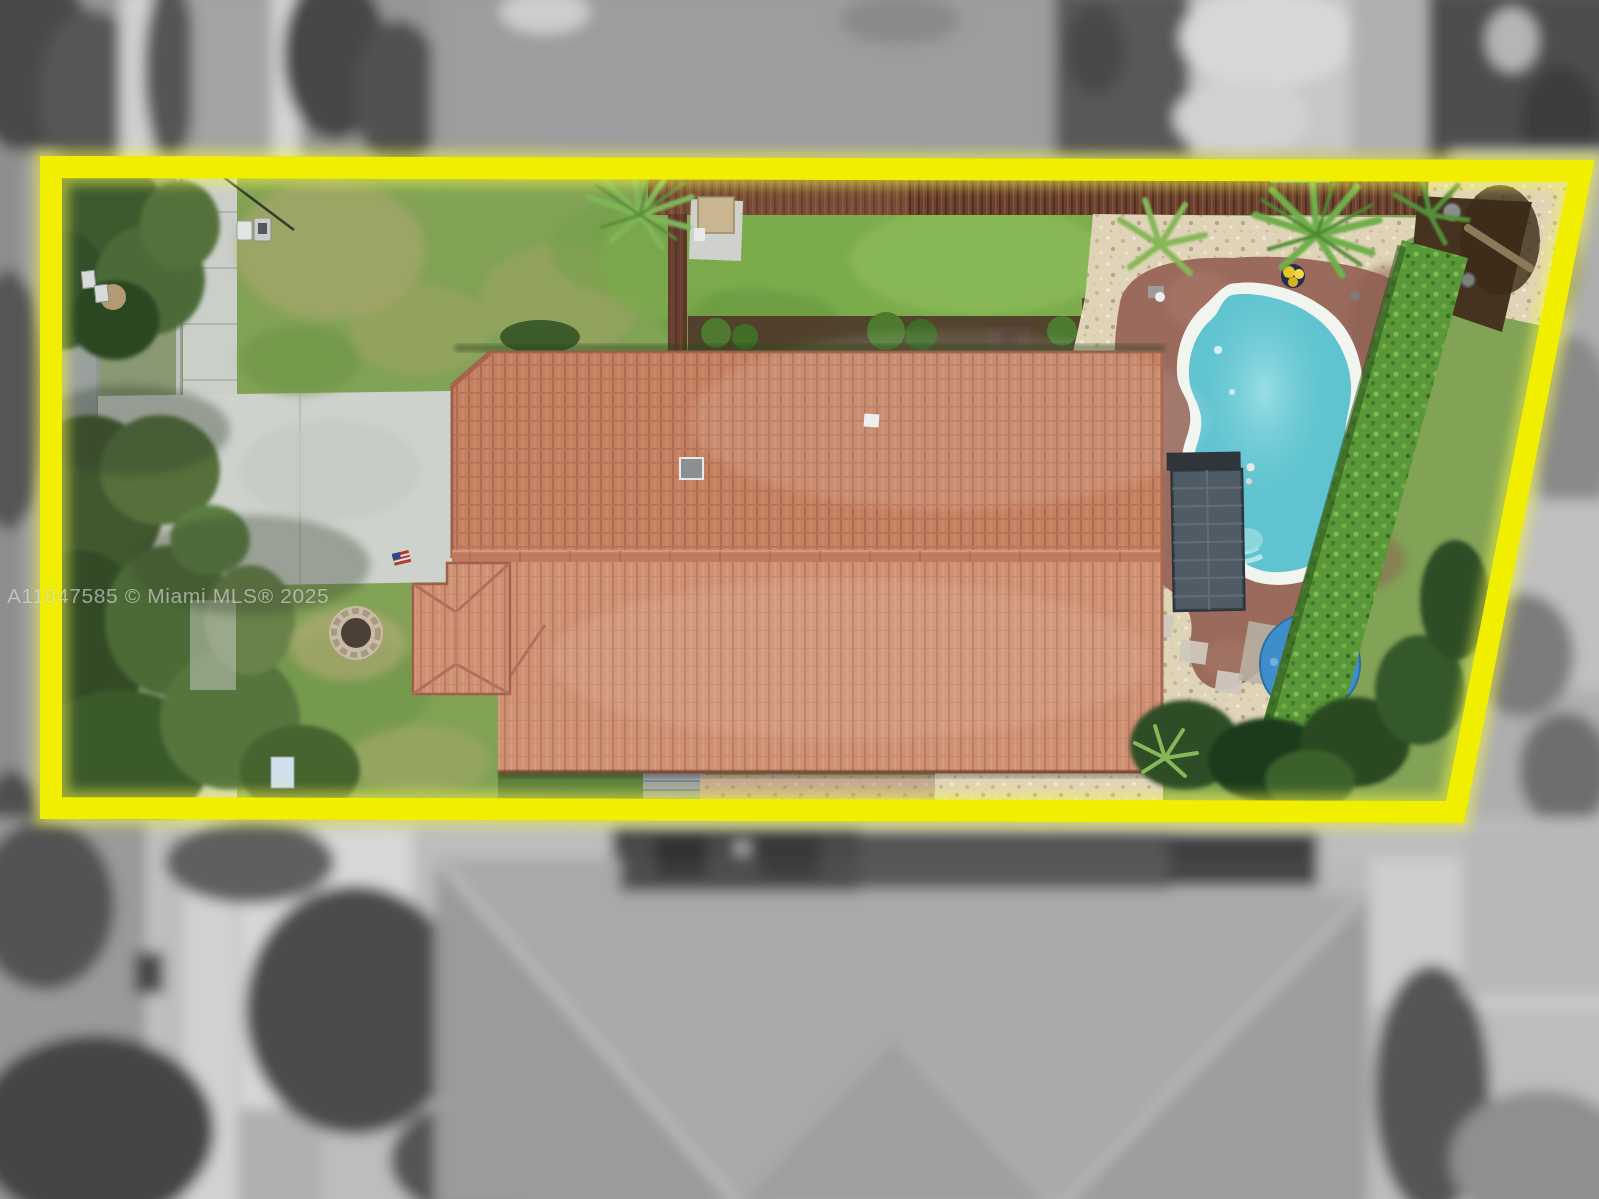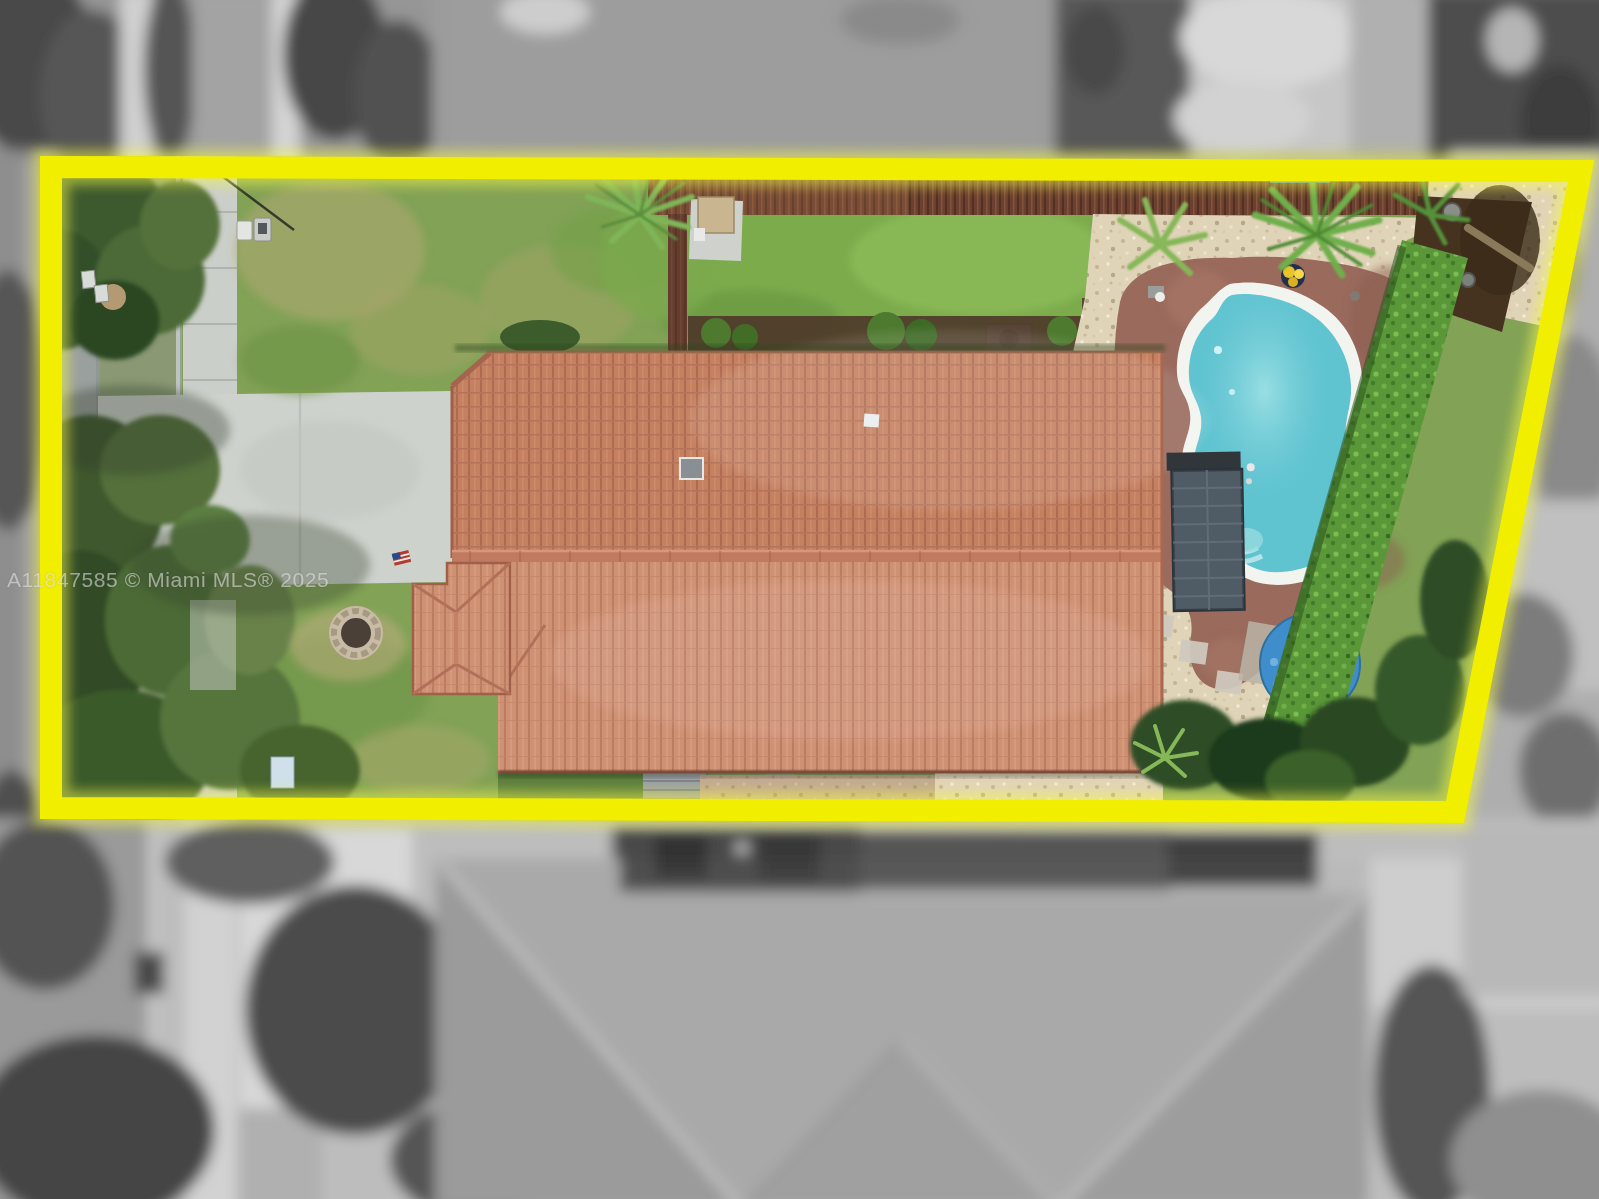--- a/index.html
+++ b/index.html
@@ -3,21 +3,21 @@
 <meta charset="utf-8">
 <style>
   html,body{margin:0;padding:0;background:#888;}
   .stage{
     position:relative;width:1599px;height:1199px;overflow:hidden;
     background:#a8a8a8;
     font-family:"Liberation Sans", sans-serif;
   }
   .stage svg{position:absolute;left:0;top:0;display:block;}
   .watermark{
-    position:absolute;left:7px;top:568px;
+    position:absolute;left:7px;top:584px;
     font-size:21px;letter-spacing:0.6px;font-weight:400;
     color:#e3e3e3;opacity:0.58;white-space:nowrap;
     text-shadow:0 0 2px rgba(60,60,60,.35);
     pointer-events:none;
   }
 </style>
 </head>
 <body>
 
 <div class="stage">

